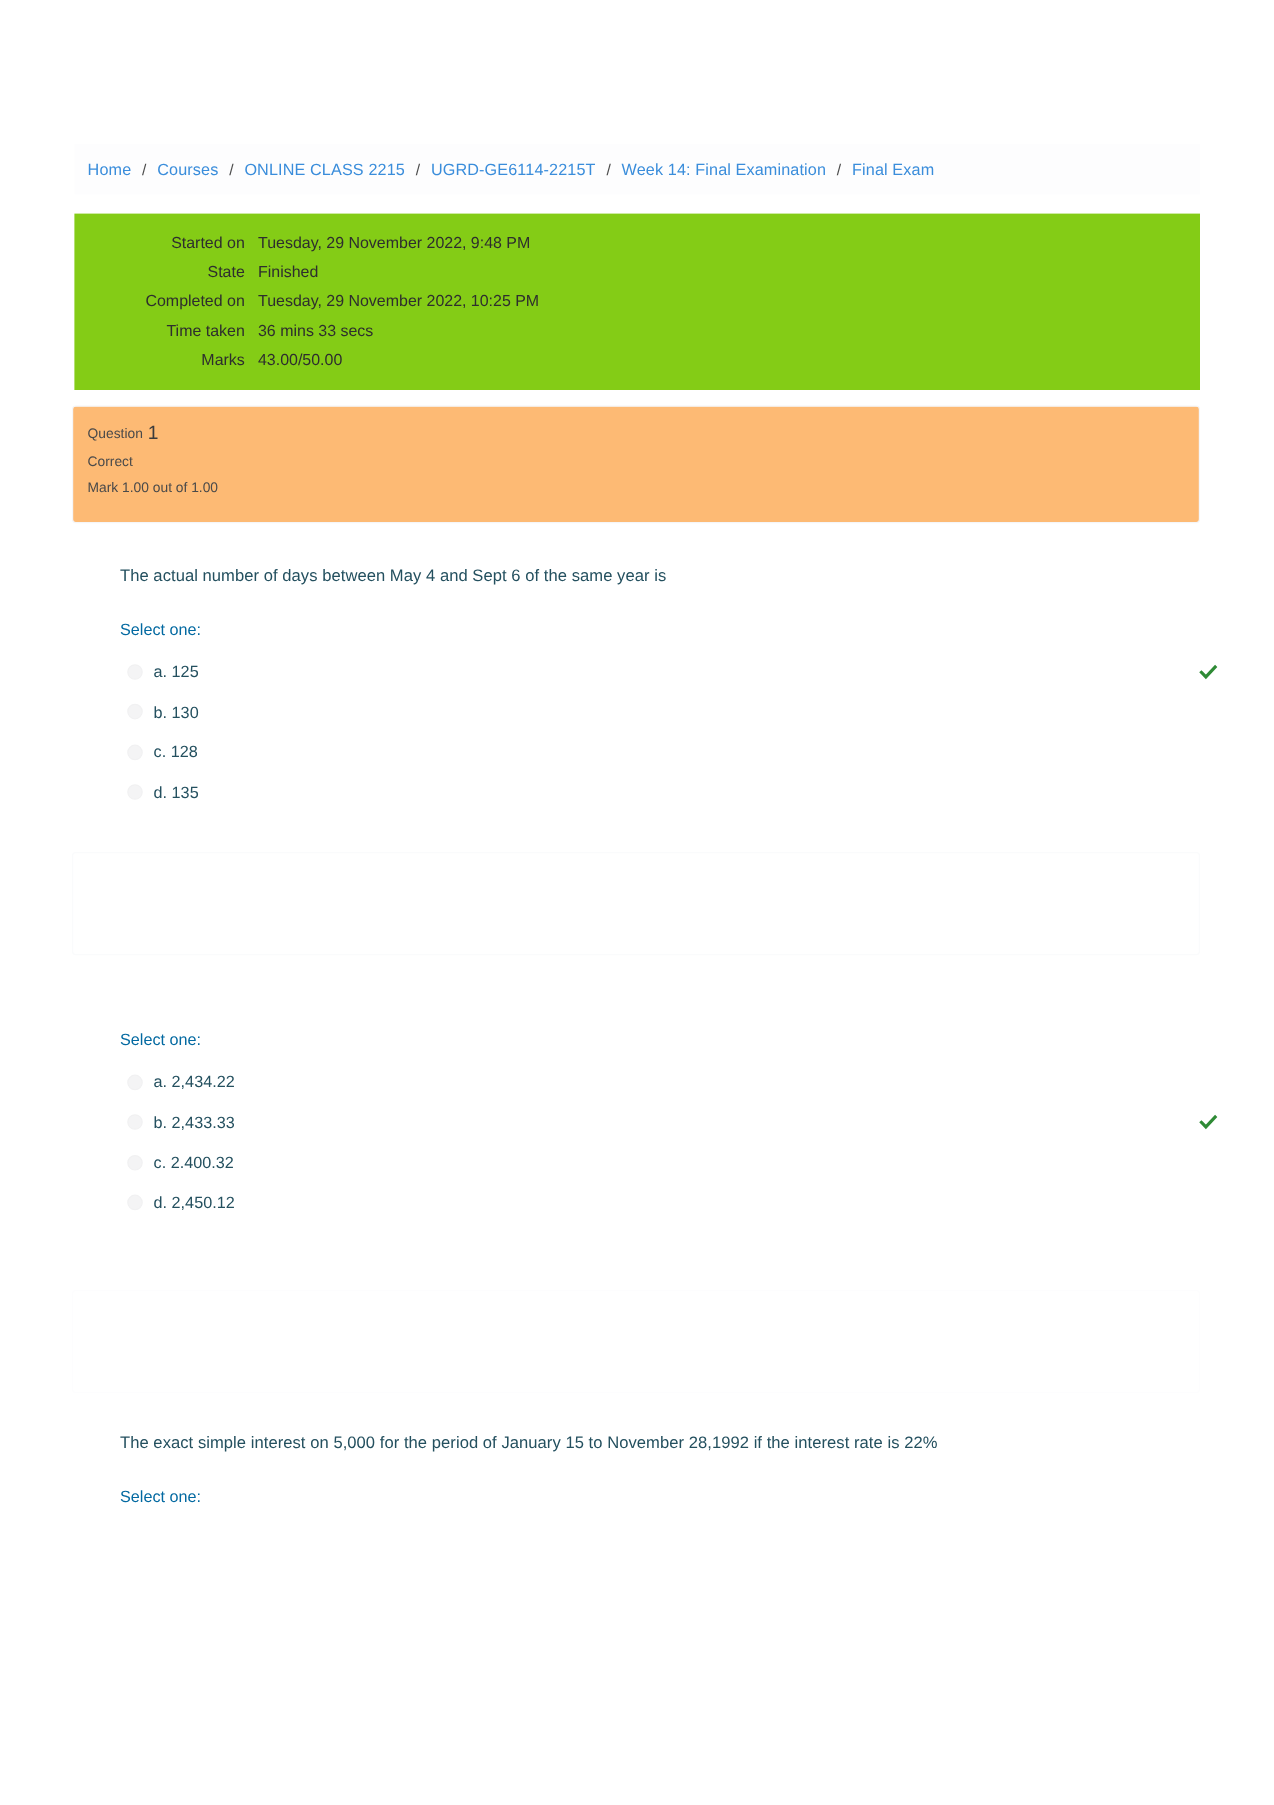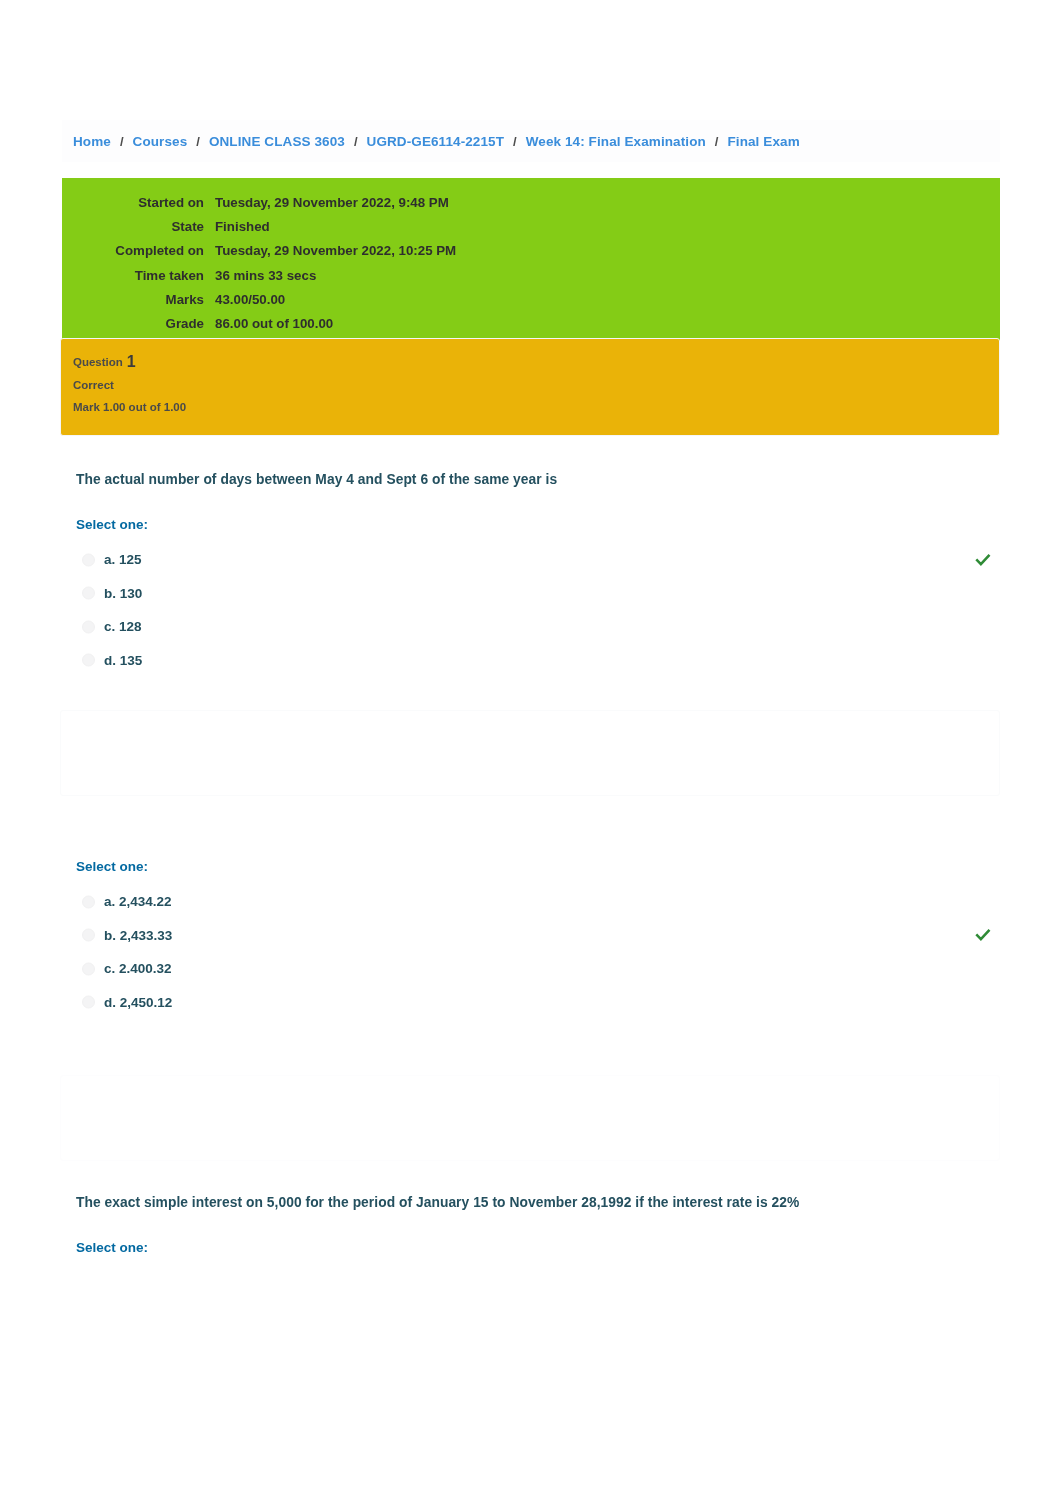--- a/index.html
+++ b/index.html
@@ -14,21 +14,20 @@
     position: relative;
     overflow: hidden;
     color: #2b2b2b;
   }
 
   .page {
     position: absolute;
     left: 0; top: 0;
     width: 918px;
     height: 1504px;
-    font-weight: bold;
   }
 
   
   .breadcrumb-bar {
     position: absolute;
     left: 62px;
     top: 120px;
     width: 938px;
     height: 42px;
     background: #fdfdfe;
@@ -79,21 +78,21 @@
     font-size: 13.3px;
     color: #2e2e2e;
     white-space: nowrap;
   }
 
   
   .qinfo-card {
     position: absolute;
     left: 60px;
     width: 940px;
-    background: #eab308;
+    background: #fdba74;
     border: 1px solid #f5f6f8;
     border-radius: 3px;
     box-sizing: border-box;
   }
   .qinfo-card.q1 {
     top: 338px;
     height: 98px;
     padding: 16px 0 0 12px;
   }
   .qinfo-card.q2 {
@@ -130,21 +129,21 @@
   .qmark {
     font-size: 11.5px;
     color: #4a4a4a;
     margin-top: 10px;
     white-space: nowrap;
   }
 
   
   .qbody {
     position: absolute;
-    left: 76px;
+    left: 100px;
     width: 900px;
   }
   .qtext {
     font-size: 13.8px;
     color: #24505f;
     line-height: 19px;
     letter-spacing: .05px;
     white-space: nowrap;
   }
   .select-one {
@@ -198,21 +197,21 @@
 </head>
 <body>
 
 <div class="page">
 
   <nav class="breadcrumb-bar">
     <a class="crumb" href="#">Home</a>
     <span class="crumb-sep">/</span>
     <a class="crumb" href="#">Courses</a>
     <span class="crumb-sep">/</span>
-    <a class="crumb" href="#">ONLINE CLASS 3603</a>
+    <a class="crumb" href="#">ONLINE CLASS 2215</a>
     <span class="crumb-sep">/</span>
     <a class="crumb" href="#">UGRD-GE6114-2215T</a>
     <span class="crumb-sep">/</span>
     <a class="crumb" href="#">Week 14: Final Examination</a>
     <span class="crumb-sep">/</span>
     <a class="crumb" href="#">Final Exam</a>
   </nav>
 
   <div class="summary">
     <div class="summary-row">
@@ -227,24 +226,20 @@
       <div class="summary-label">Completed on</div>
       <div class="summary-value">Tuesday, 29 November 2022, 10:25 PM</div>
     </div>
     <div class="summary-row">
       <div class="summary-label">Time taken</div>
       <div class="summary-value">36 mins 33 secs</div>
     </div>
     <div class="summary-row">
       <div class="summary-label">Marks</div>
       <div class="summary-value">43.00/50.00</div>
-    </div>
-    <div class="summary-row">
-      <div class="summary-label">Grade</div>
-      <div class="summary-value">86.00 out of 100.00</div>
     </div>
   </div>
 
   <div class="qinfo-card q1">
     <div class="qnum-line">
       <span>Question</span><span class="qnum">1</span>
     </div>
     <div class="qstate">Correct</div>
     <div class="qmark">Mark 1.00 out of 1.00</div>
   </div>

